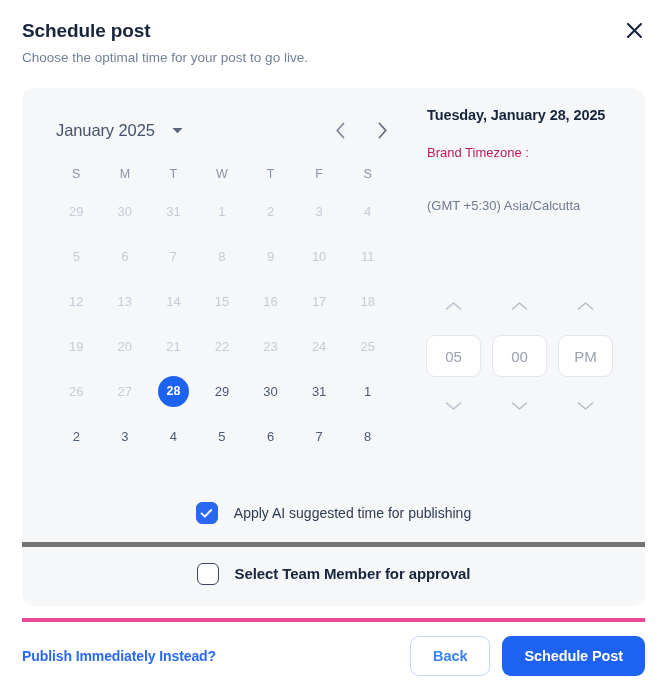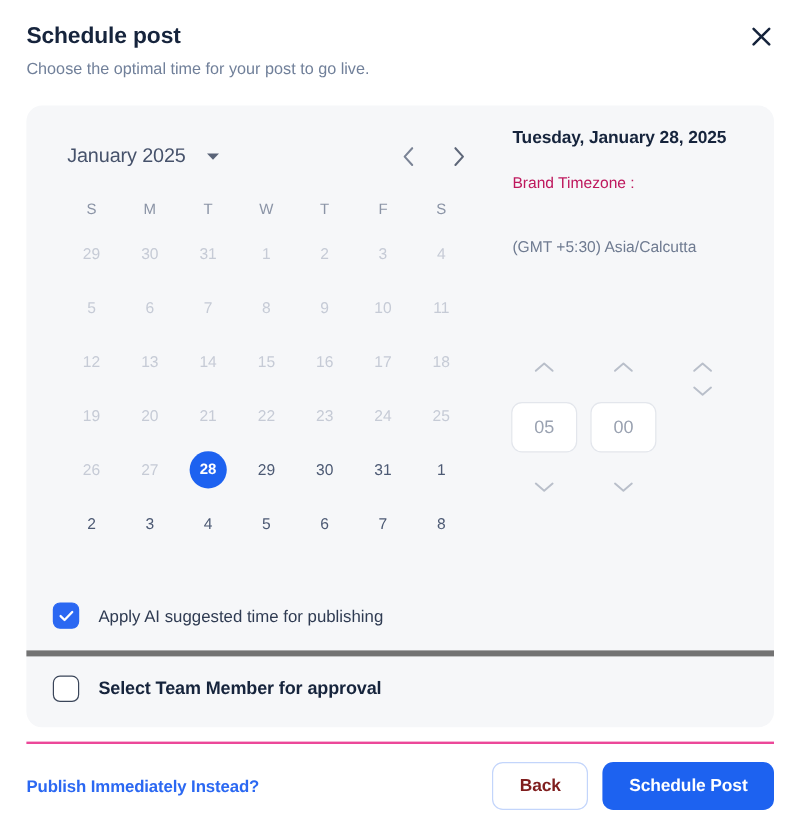--- a/index.html
+++ b/index.html
@@ -221,20 +221,21 @@
     position: absolute;
     left: 0;
     top: 396px;
     width: 623px;
   }
   .option-row {
     display: flex;
     align-items: center;
     height: 58px;
     padding: 0 22px;
+    justify-content: center;
   }
   .option-row + .option-row {
     border-top: 5px solid #737373;
   }
   .cbox {
     width: 22px;
     height: 22px;
     border-radius: 6px;
     flex: none;
     display: flex;
@@ -262,21 +263,21 @@
     letter-spacing: -0.1px;
   }
 
   
   .footer {
     position: absolute;
     left: 22px;
     top: 618px;
     width: 623px;
     height: 72px;
-    border-top: 2px solid #ec4899;
+    border-top: 4px solid #ec4899;
     display: flex;
     align-items: center;
   }
   .footer-link {
     font-size: 14px;
     font-weight: bold;
     color: #2b68f2;
     cursor: pointer;
     letter-spacing: -0.1px;
   }
@@ -291,21 +292,21 @@
     font-size: 14.5px;
     font-weight: bold;
     cursor: pointer;
     letter-spacing: -0.1px;
     font-family: "Liberation Sans", sans-serif;
   }
   .btn-secondary {
     height: 40px;
     padding: 0 22px;
     background: #ffffff;
-    color: #7f1d1d;
+    color: #3b82f6;
     border: 1.4px solid #c3d5fb;
   }
   .btn-primary {
     height: 40px;
     padding: 0 22px;
     background: #1d62f0;
     color: #ffffff;
     border: none;
   }
 </style>
@@ -534,20 +535,21 @@
           </svg>
         </button>
       </div>
 
       <div class="spin-col">
         <button class="spin-arrow">
           <svg width="17" height="10" viewBox="0 0 17 10" aria-hidden="true">
             <path d="M1.5 8 L8.5 2 L15.5 8" stroke="#b9bfca" stroke-width="1.6" fill="none" stroke-linecap="round" stroke-linejoin="round"></path>
           </svg>
         </button>
+        <div class="spin-box">PM</div>
         <button class="spin-arrow">
           <svg width="17" height="10" viewBox="0 0 17 10" aria-hidden="true">
             <path d="M1.5 2 L8.5 8 L15.5 2" stroke="#b9bfca" stroke-width="1.6" fill="none" stroke-linecap="round" stroke-linejoin="round"></path>
           </svg>
         </button>
       </div>
     </div>
 
     <div class="options" id="options-container">
         <div class="option-row">

